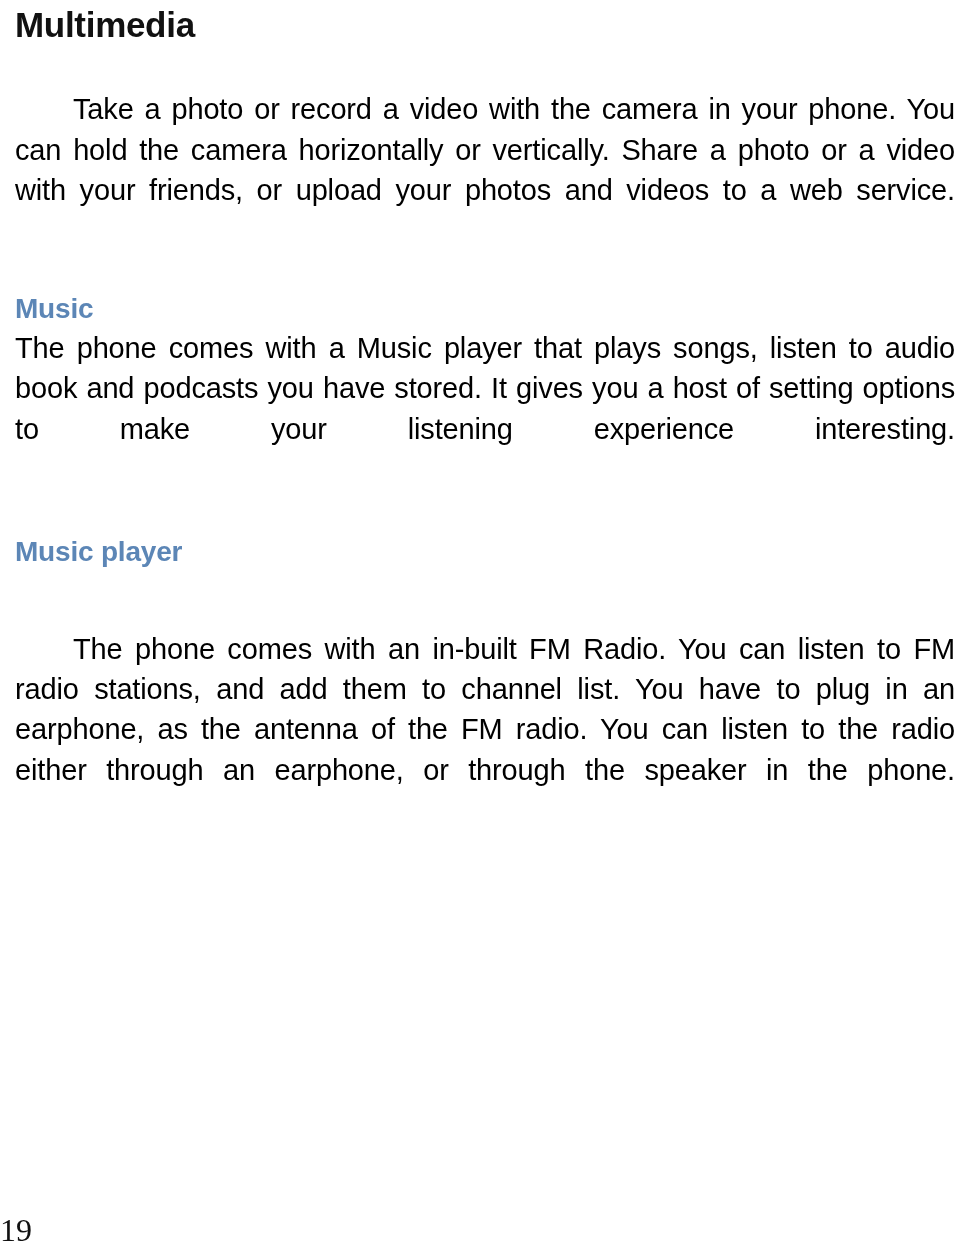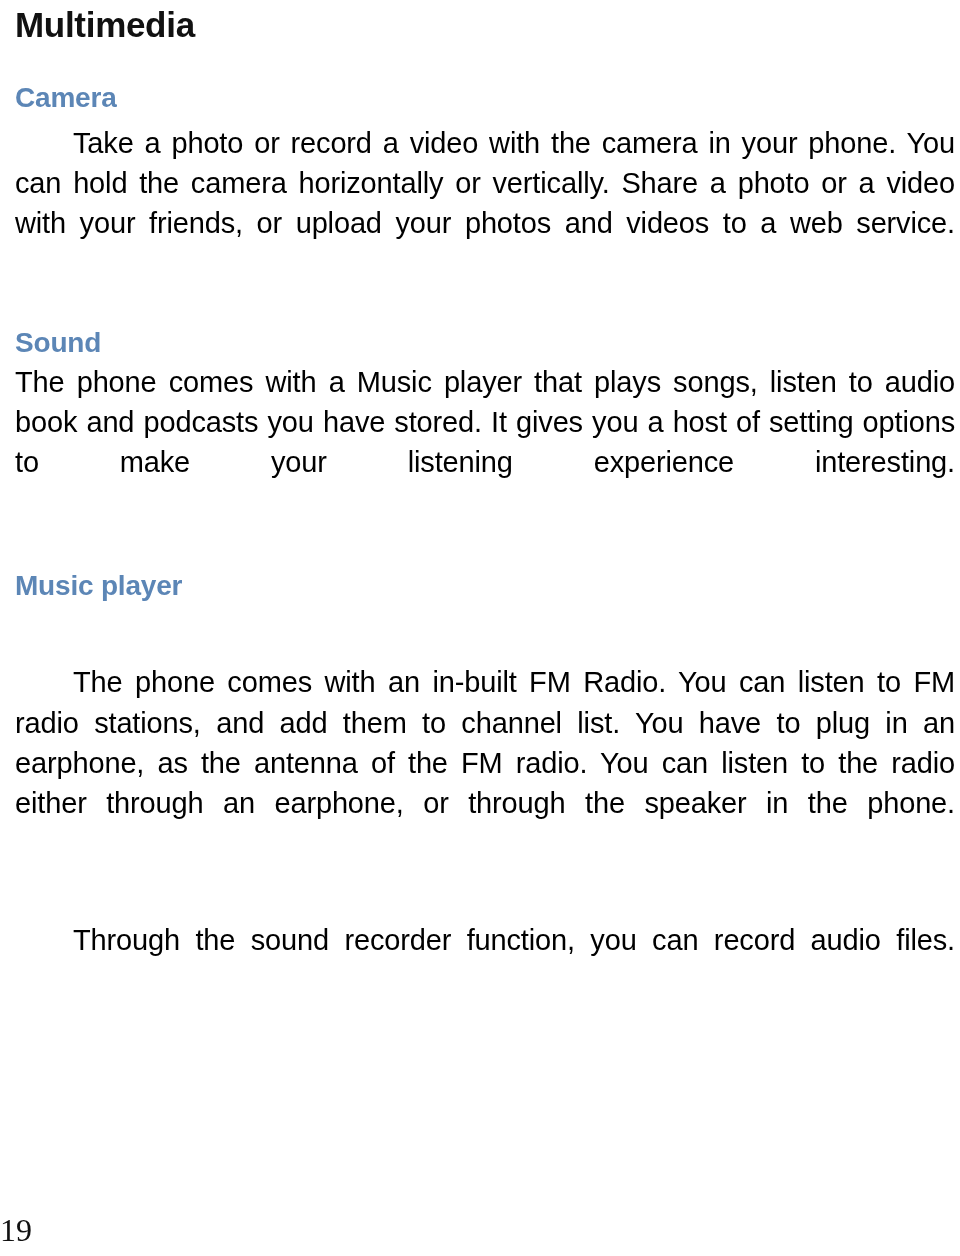--- a/index.html
+++ b/index.html
@@ -95,29 +95,28 @@
 </head>
 <body>
 
 <div class="page">
 
   <h1 class="doc-title">Multimedia</h1>
 
   <div class="gap-title-camera"></div>
 
   <div class="section">
-    <h2 class="section-heading">Camera</h2>
     <div class="gap-camera-head"></div>
     <p class="body-text indent">Take a photo or record a video with the camera in your phone. You can hold the camera horizontally or vertically. Share a photo or a video with your friends, or upload your photos and videos to a web service.</p>
   </div>
 
   <div class="gap-after-camera"></div>
 
   <div class="section">
-    <h2 class="section-heading">Sound</h2>
+    <h2 class="section-heading">Music</h2>
     <div class="gap-music-head"></div>
     <p class="body-text">The phone comes with a Music player that plays songs, listen to audio book and podcasts you have stored. It gives you a host of setting options to make your listening experience interesting.</p>
   </div>
 
   <div class="gap-after-music"></div>
 
   <div class="section">
     <h2 class="section-heading">Music player</h2>
     <div class="gap-video-head"></div>
   </div>
@@ -126,18 +125,17 @@
 
   <div class="section">
     <div class="gap-fm-head"></div>
     <p class="body-text indent">The phone comes with an in-built FM Radio. You can listen to FM radio stations, and add them to channel list. You have to plug in an earphone, as the antenna of the FM radio. You can listen to the radio either through an earphone, or through the speaker in the phone.</p>
   </div>
 
   <div class="gap-after-fm"></div>
 
   <div class="section">
     <div class="gap-sound-head"></div>
-    <p class="body-text indent">Through the sound recorder function, you can record audio files.</p>
   </div>
 
   <div class="page-number">19</div>
 
 </div>
 
 </body></html>

